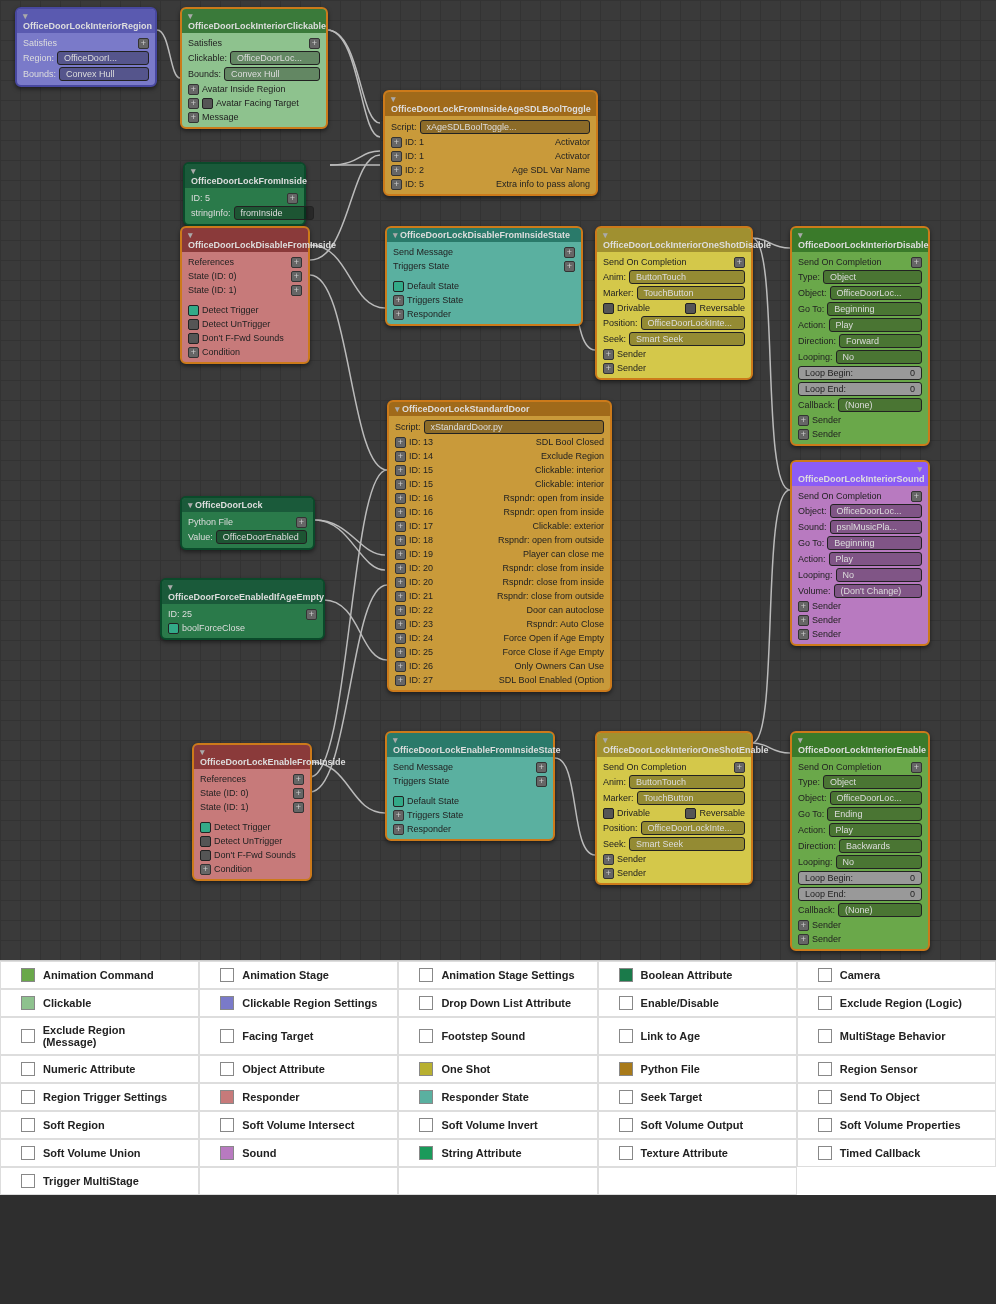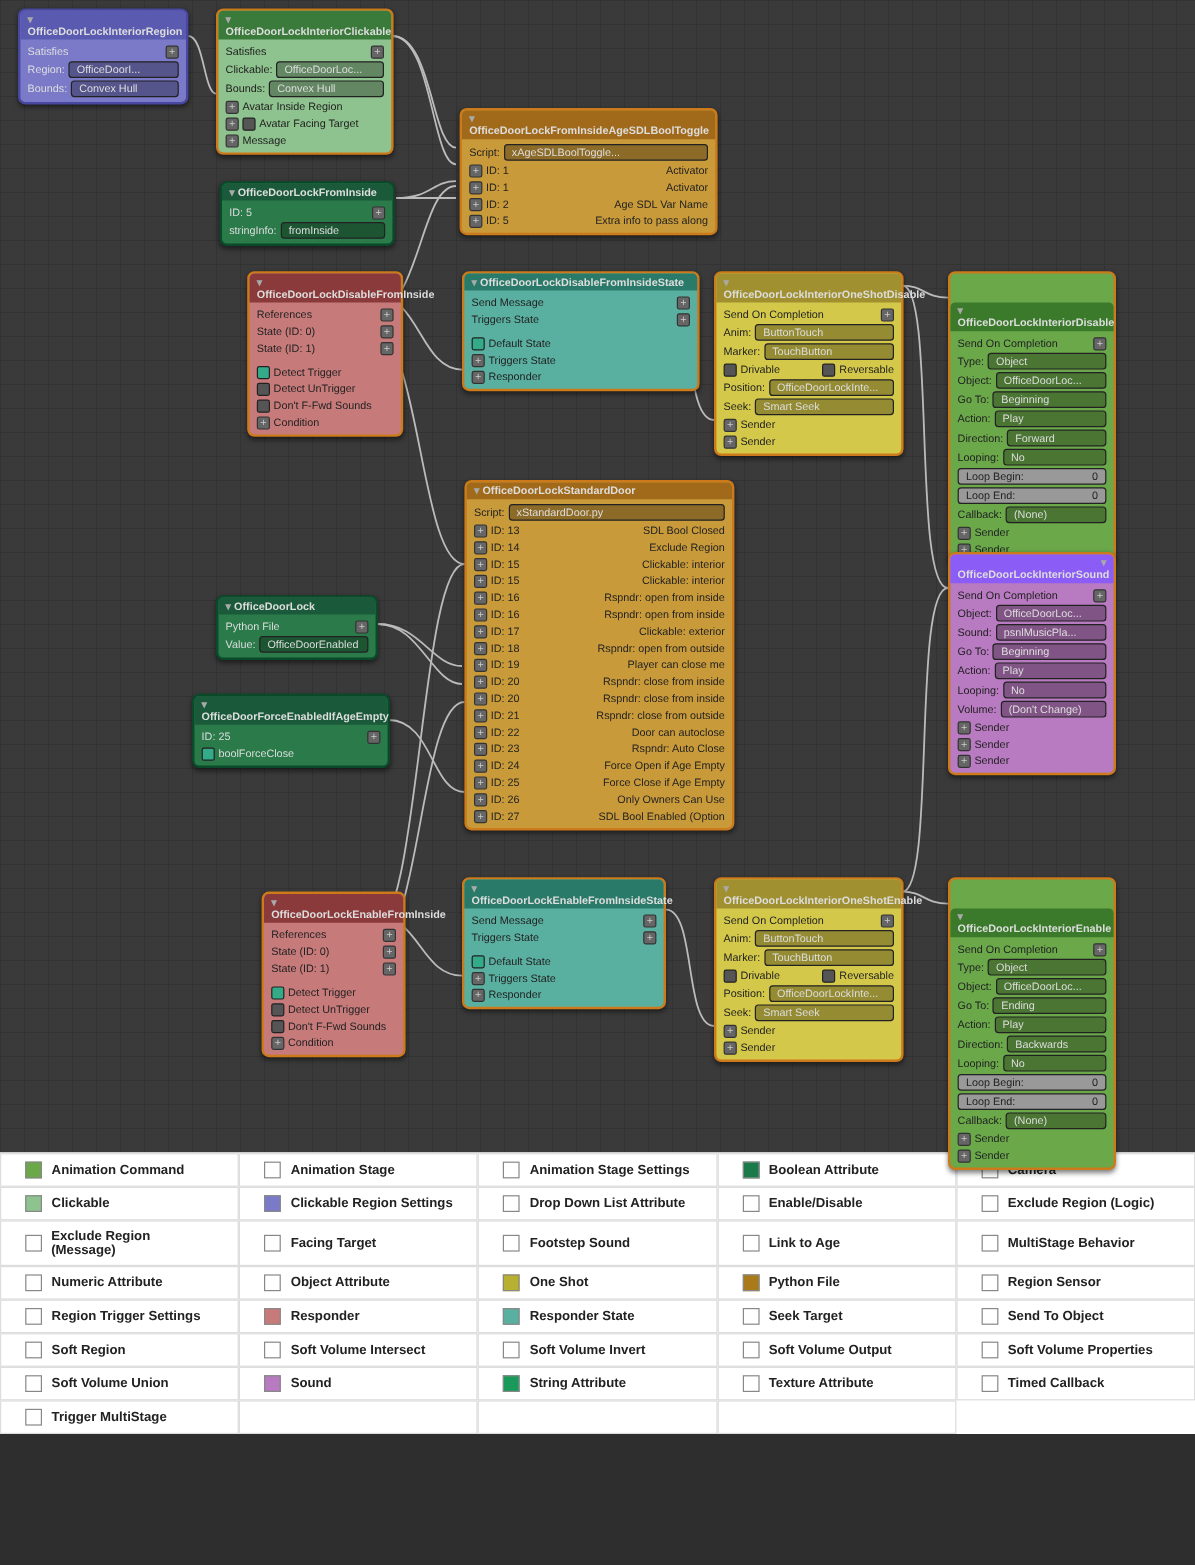--- a/index.html
+++ b/index.html
@@ -18,24 +18,24 @@
 .val { background: rgba(0,0,0,0.3); border: 1px solid #222; border-radius: 3px; padding: 1px 6px; color: #ddd; font-size: 9px; min-width: 60px; }
 .val.wide { flex: 1; min-width: 80px; }
 .chk { width: 11px; height: 11px; background: #555; border: 1px solid #222; border-radius: 2px; display: inline-block; }
 .chk.on { background: #3a8; }
 .plus { width: 11px; height: 11px; background: #666; border: 1px solid #333; border-radius: 2px; color: #ccc; text-align: center; line-height: 9px; font-size: 9px; }
 
 .purple { background: #7a7ac9; border-color: #4848a0; } .purple .node-hdr { background: #5a5ab0; }
 .green1 { background: #8ec28e; border-color: #cc7a1a; } .green1 .node-hdr { background: #3a7a3a; }
 .green2 { background: #2a7a4a; border-color: #0a4a2a; } .green2 .node-hdr { background: #1a5a3a; } .green2 .lbl{color:#ddd;}
 .orange { background: #c99a3a; border-color: #cc7a1a; } .orange .node-hdr { background: #a06a1a; }
-.red { background: #c77a7a; border-color: #cc7a1a; margin-left: 26px; } .red .node-hdr { background: #8a3a3a; }
+.red { background: #c77a7a; border-color: #cc7a1a; } .red .node-hdr { background: #8a3a3a; }
 .teal { background: #5ab0a0; border-color: #cc7a1a; } .teal .node-hdr { background: #2a7a6a; }
 .yellow { background: #d4c84a; border-color: #cc7a1a; } .yellow .node-hdr { background: #a09030; }
-.greenA { background: #6aa84a; border-color: #cc7a1a; } .greenA .node-hdr { background: #3a7a2a; margin-top: 24px; }
+.greenA { background: #6aa84a; border-color: #cc7a1a; } .greenA .node-hdr { background: #3a7a2a; }
 .mag { background: #b87ac0; border-color: #cc7a1a; } .mag .node-hdr { background: #8b5cf6; text-align: right; }
 
 .legend { background: #fff; width: 996px; border-top: 1px solid #ccc; }
 .leg-grid { display: grid; grid-template-columns: repeat(5, 1fr); }
 .leg-cell { border: 1px solid #ddd; padding: 6px 20px; display: flex; align-items: center; gap: 8px; font-size: 11px; font-weight: bold; color: #222; }
 .sw { width: 14px; height: 14px; border: 1px solid #888; }
 svg.wires { position: absolute; top: 0; left: 0; width: 996px; height: 960px; pointer-events: none; }
 svg.wires path { stroke: #bbb; stroke-width: 1.5; fill: none; }
 </style>
 </head>
@@ -108,21 +108,21 @@
           <span class="chk"></span>
           <span class="lbl">Avatar Facing Target</span>
         </div>
 <div class="row">
           <span class="plus">+</span>
           <span class="lbl">Message</span>
         </div>
 </div>
     </div>
 
-<div class="node green2" style="left:183px;top:151px;width:146px">
+<div class="node green2" style="left:183px;top:162px;width:123px">
 <div class="node-hdr">OfficeDoorLockFromInside</div>
 <div class="node-body">
 <div class="row right">
           <span class="lbl">ID: 5</span>
           <span class="plus">+</span>
         </div>
 <div class="row">
           <span class="lbl">stringInfo:</span>
           <span class="val wide">fromInside</span>
         </div>

